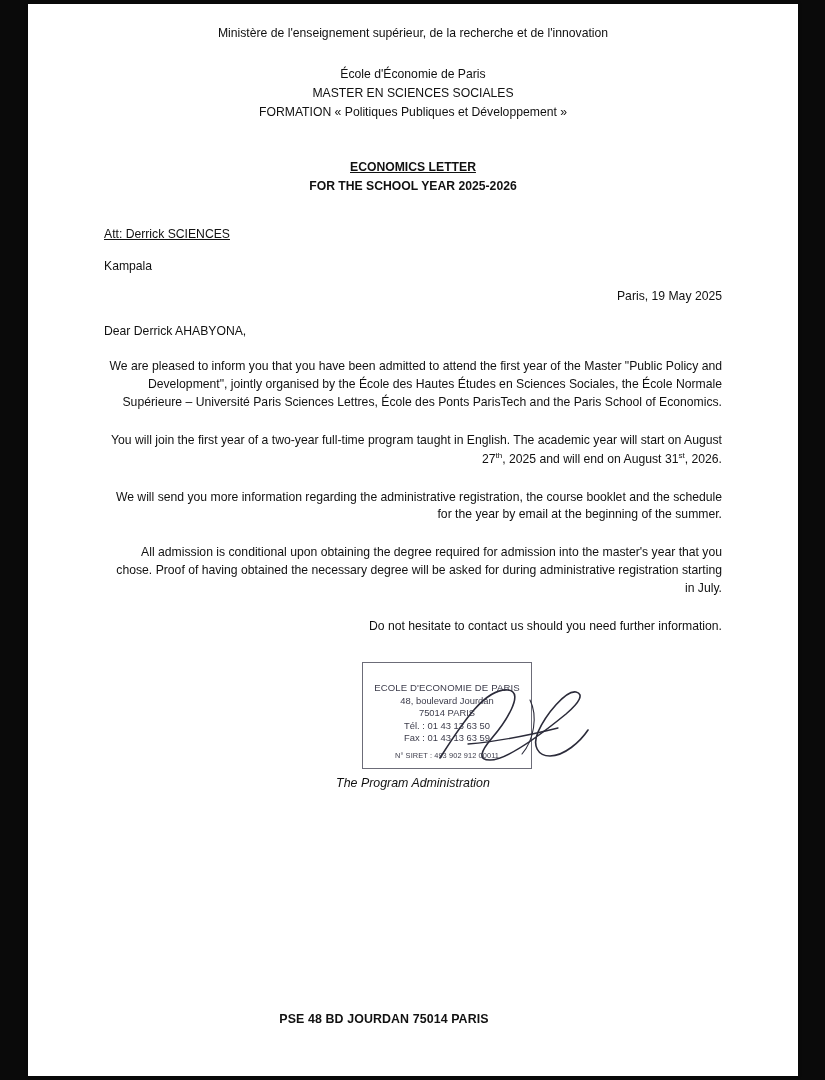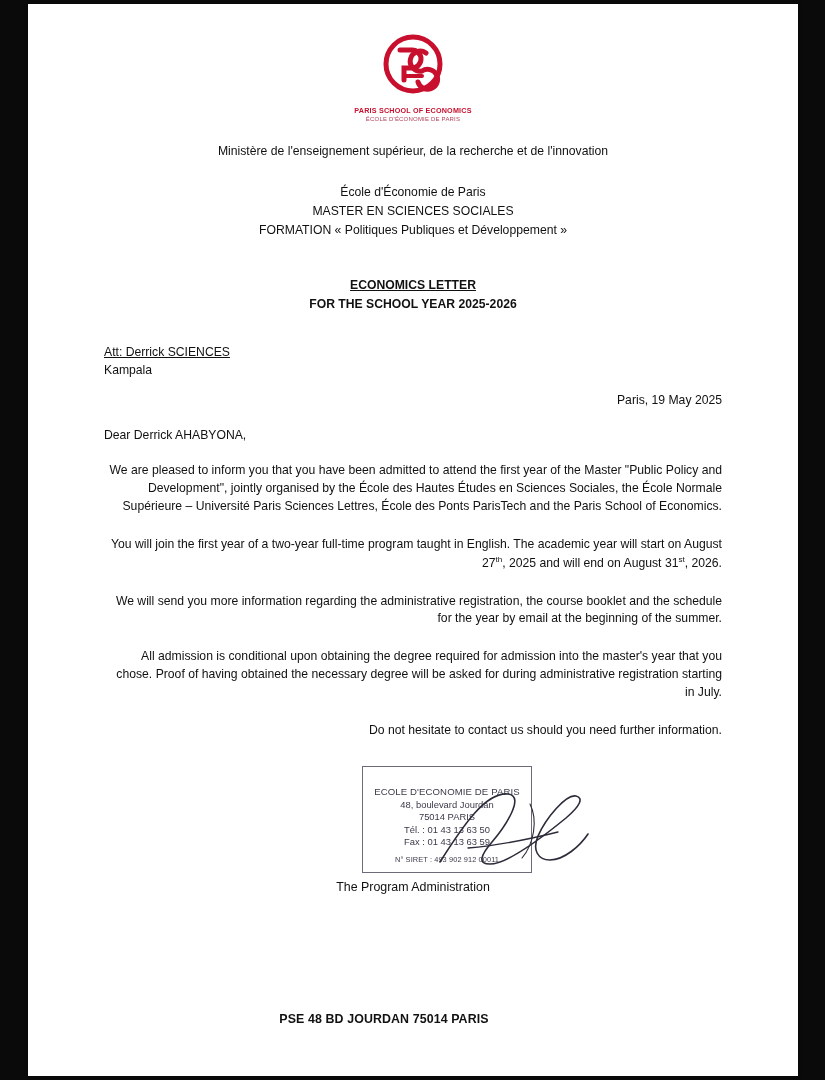--- a/index.html
+++ b/index.html
@@ -78,21 +78,21 @@
   }
   .title-block .u { text-decoration: underline; }
 
   
   .att {
     margin-top: 30px;
     font-size: 12.2px;
     text-decoration: underline;
   }
   .city {
-    margin-top: 4px;
+    margin-top: 18px;
     font-size: 12.2px;
   }
   .date {
     margin-top: 16px;
     font-size: 12.2px;
     text-align: right;
   }
 
   
   .salutation {
@@ -139,20 +139,21 @@
     pointer-events: none;
   }
   .sign-caption {
     position: absolute;
     left: 0;
     top: 118px;
     width: 618px;
     text-align: center;
     font-size: 12.4px;
     color: #111;
+    font-style: italic;
   }
 
   
   .footer {
     position: absolute;
     left: 0;
     top: 1008px;
     width: 712px;
     text-align: center;
     font-size: 12.4px;
@@ -160,32 +161,20 @@
     color: #111;
     letter-spacing: 0.1px;
   }
 </style>
 </head>
 <body>
 
 <div id="page">
   <div class="inner">
 
-    <div class="logo-wrap">
-      <span class="logo-mark">
-        <svg width="66" height="66" viewBox="0 0 66 66" aria-hidden="true">
-          <circle cx="33" cy="30" r="27" fill="none" stroke="#c8102e" stroke-width="5"></circle>
-          <path d="M20 16 h12 a9 9 0 0 1 0 18 h-8 v12" fill="none" stroke="#c8102e" stroke-width="5" stroke-linecap="round"></path>
-          <path d="M46 19 a10 10 0 1 0 -4 18 a10 10 0 1 1 -4 11" fill="none" stroke="#c8102e" stroke-width="5" stroke-linecap="round"></path>
-          <path d="M26 42 h16" stroke="#c8102e" stroke-width="4" stroke-linecap="round"></path>
-        </svg>
-      </span>
-      <div class="logo-text-1">PARIS SCHOOL OF ECONOMICS</div>
-      <div class="logo-text-2">ÉCOLE D'ÉCONOMIE DE PARIS</div>
-    </div>
 
     <div class="ministry">Ministère de l'enseignement supérieur, de la recherche et de l'innovation</div>
 
     <div class="school-block">
       <div>École d'Économie de Paris</div>
       <div>MASTER EN SCIENCES SOCIALES</div>
       <div>FORMATION « Politiques Publiques et Développement »</div>
     </div>
 
     <div class="title-block">

